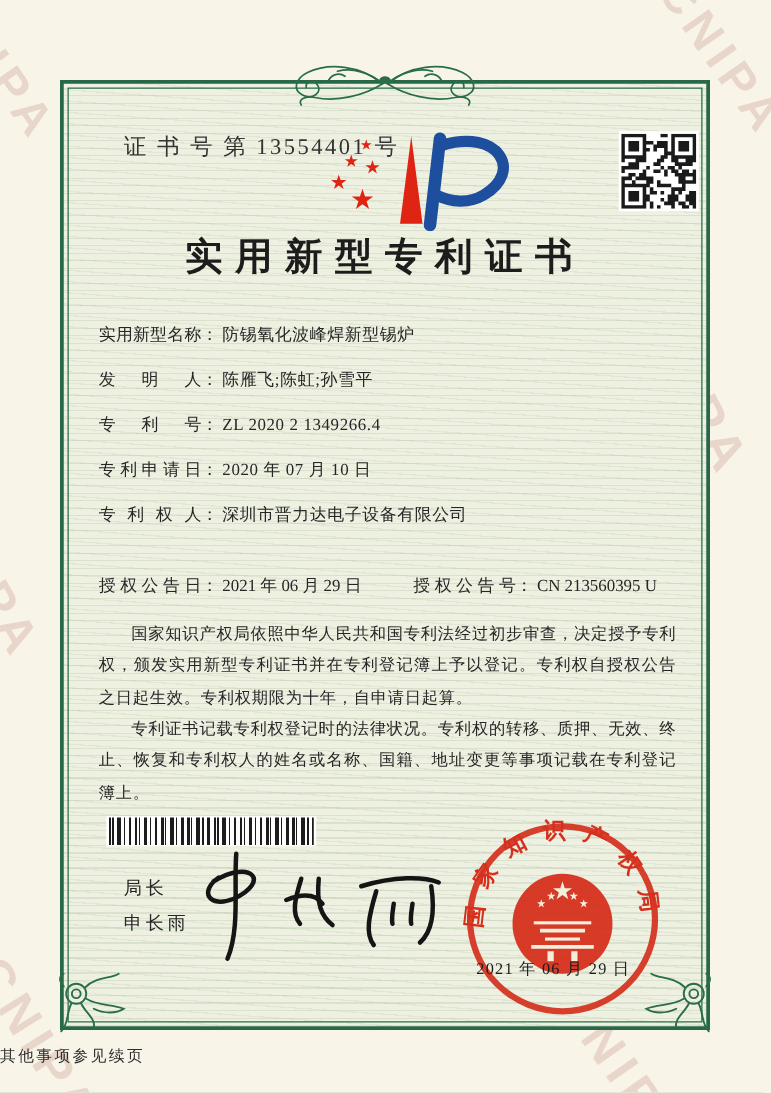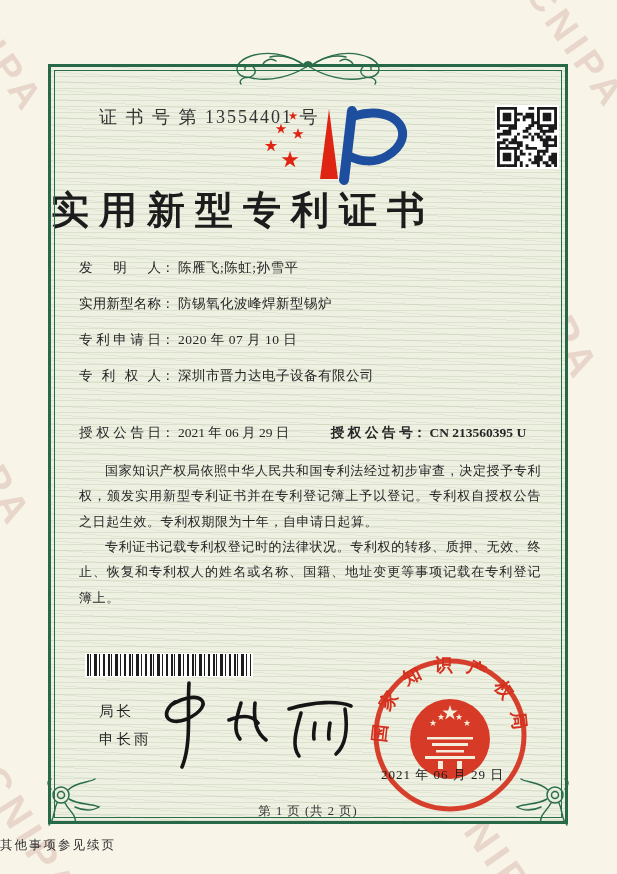--- a/index.html
+++ b/index.html
@@ -14,29 +14,29 @@
                           repeating-linear-gradient(4deg,rgba(150,172,132,.14) 0 1px,transparent 1px 9px);}
   .frame::after{content:"";position:absolute;inset:3px;border:1px solid #2a6e49;pointer-events:none;}
   .ornament-top{position:absolute;left:157px;top:-23px;}
   .corner{position:absolute;bottom:-8px;}
   .corner.left{left:-6px;}
   .corner.right{right:-6px;transform:scaleX(-1);}
   
   .cert-no{position:absolute;left:48px;top:38px;font-size:18px;letter-spacing:2px;color:#333;}
   .logo{position:absolute;left:190px;top:36px;}
   .qr{position:absolute;left:444px;top:38px;width:60px;height:60px;background:#fff;padding:2px;}
-  .title{position:absolute;left:0;top:118px;width:100%;font-size:38px;font-weight:bold;letter-spacing:10px;color:#1c1c1c;}
+  .title{position:absolute;left:0;top:118px;width:100%;text-align:center;font-size:30px;font-weight:bold;letter-spacing:10px;color:#1c1c1c;}
   
   .content{position:absolute;left:28px;top:190px;width:462px;font-size:13.5px;}
   .field-row{margin-bottom:14px;line-height:22px;white-space:nowrap;}
   .field-label{display:inline-block;width:82px;text-align:justify;text-align-last:justify;vertical-align:top;}
   .field-colon{vertical-align:top;}
   .field-value{display:inline-block;max-width:358px;white-space:normal;vertical-align:top;letter-spacing:.5px;}
   .grant-pair{display:inline-block;margin-top:21px;}
-  .grant-pair+.grant-pair{margin-left:38px;font-weight:bold;}
+  .grant-pair+.grant-pair{margin-left:38px;}
   .paras{margin-top:13px;}
   .paras p{margin:0;text-indent:2em;text-align:justify;line-height:1.95;font-size:13px;letter-spacing:.6px;}
   
   .barcode{position:absolute;left:34px;top:586px;width:164px;height:22px;background:#fff;padding:1px 2px;}
   .barcode-bars{width:100%;height:100%;
      background:repeating-linear-gradient(90deg,#1c1c1c 0 2px,#fdfdfd 2px 3px,#1c1c1c 3px 4px,#fdfdfd 4px 7px,#1c1c1c 7px 10px,#fdfdfd 10px 12px,#1c1c1c 12px 13px,#fdfdfd 13px 16px,#1c1c1c 16px 18px,#fdfdfd 18px 21px);}
   .signer{position:absolute;left:48px;top:630px;font-size:14.5px;letter-spacing:3px;line-height:28px;}
   .signature{position:absolute;left:92px;top:608px;}
   .seal{position:absolute;left:316px;top:586px;}
   .seal-date{position:absolute;left:330px;top:699px;width:160px;font-size:13px;letter-spacing:1px;color:#1c1c1c;white-space:nowrap;}
@@ -124,26 +124,30 @@
     <div class="qr">
         <svg viewBox="0 0 21 21" width="60" height="60">
           <path d="M0 0h1v1h-1zM1 0h1v1h-1zM2 0h1v1h-1zM3 0h1v1h-1zM4 0h1v1h-1zM5 0h1v1h-1zM6 0h1v1h-1zM11 0h1v1h-1zM12 0h1v1h-1zM14 0h1v1h-1zM15 0h1v1h-1zM16 0h1v1h-1zM17 0h1v1h-1zM18 0h1v1h-1zM19 0h1v1h-1zM20 0h1v1h-1zM0 1h1v1h-1zM6 1h1v1h-1zM14 1h1v1h-1zM20 1h1v1h-1zM0 2h1v1h-1zM2 2h1v1h-1zM3 2h1v1h-1zM4 2h1v1h-1zM6 2h1v1h-1zM7 2h1v1h-1zM8 2h1v1h-1zM10 2h1v1h-1zM11 2h1v1h-1zM12 2h1v1h-1zM14 2h1v1h-1zM16 2h1v1h-1zM17 2h1v1h-1zM18 2h1v1h-1zM20 2h1v1h-1zM0 3h1v1h-1zM2 3h1v1h-1zM3 3h1v1h-1zM4 3h1v1h-1zM6 3h1v1h-1zM9 3h1v1h-1zM10 3h1v1h-1zM11 3h1v1h-1zM12 3h1v1h-1zM14 3h1v1h-1zM16 3h1v1h-1zM17 3h1v1h-1zM18 3h1v1h-1zM20 3h1v1h-1zM0 4h1v1h-1zM2 4h1v1h-1zM3 4h1v1h-1zM4 4h1v1h-1zM6 4h1v1h-1zM7 4h1v1h-1zM9 4h1v1h-1zM12 4h1v1h-1zM14 4h1v1h-1zM16 4h1v1h-1zM17 4h1v1h-1zM18 4h1v1h-1zM20 4h1v1h-1zM0 5h1v1h-1zM6 5h1v1h-1zM12 5h1v1h-1zM13 5h1v1h-1zM14 5h1v1h-1zM20 5h1v1h-1zM0 6h1v1h-1zM1 6h1v1h-1zM2 6h1v1h-1zM3 6h1v1h-1zM4 6h1v1h-1zM5 6h1v1h-1zM6 6h1v1h-1zM11 6h1v1h-1zM12 6h1v1h-1zM14 6h1v1h-1zM15 6h1v1h-1zM16 6h1v1h-1zM17 6h1v1h-1zM18 6h1v1h-1zM19 6h1v1h-1zM20 6h1v1h-1zM0 7h1v1h-1zM4 7h1v1h-1zM5 7h1v1h-1zM6 7h1v1h-1zM10 7h1v1h-1zM11 7h1v1h-1zM14 7h1v1h-1zM15 7h1v1h-1zM18 7h1v1h-1zM19 7h1v1h-1zM20 7h1v1h-1zM2 8h1v1h-1zM3 8h1v1h-1zM4 8h1v1h-1zM9 8h1v1h-1zM10 8h1v1h-1zM15 8h1v1h-1zM16 8h1v1h-1zM17 8h1v1h-1zM18 8h1v1h-1zM19 8h1v1h-1zM0 9h1v1h-1zM1 9h1v1h-1zM2 9h1v1h-1zM3 9h1v1h-1zM4 9h1v1h-1zM7 9h1v1h-1zM11 9h1v1h-1zM13 9h1v1h-1zM14 9h1v1h-1zM16 9h1v1h-1zM0 10h1v1h-1zM6 10h1v1h-1zM9 10h1v1h-1zM10 10h1v1h-1zM12 10h1v1h-1zM14 10h1v1h-1zM15 10h1v1h-1zM17 10h1v1h-1zM18 10h1v1h-1zM20 10h1v1h-1zM2 11h1v1h-1zM3 11h1v1h-1zM5 11h1v1h-1zM6 11h1v1h-1zM12 11h1v1h-1zM15 11h1v1h-1zM16 11h1v1h-1zM17 11h1v1h-1zM18 11h1v1h-1zM19 11h1v1h-1zM20 11h1v1h-1zM0 12h1v1h-1zM1 12h1v1h-1zM2 12h1v1h-1zM4 12h1v1h-1zM5 12h1v1h-1zM6 12h1v1h-1zM7 12h1v1h-1zM8 12h1v1h-1zM16 12h1v1h-1zM17 12h1v1h-1zM20 12h1v1h-1zM0 13h1v1h-1zM3 13h1v1h-1zM7 13h1v1h-1zM8 13h1v1h-1zM10 13h1v1h-1zM16 13h1v1h-1zM17 13h1v1h-1zM18 13h1v1h-1zM19 13h1v1h-1zM20 13h1v1h-1zM0 14h1v1h-1zM1 14h1v1h-1zM2 14h1v1h-1zM3 14h1v1h-1zM4 14h1v1h-1zM5 14h1v1h-1zM6 14h1v1h-1zM7 14h1v1h-1zM10 14h1v1h-1zM11 14h1v1h-1zM12 14h1v1h-1zM13 14h1v1h-1zM17 14h1v1h-1zM0 15h1v1h-1zM6 15h1v1h-1zM8 15h1v1h-1zM14 15h1v1h-1zM15 15h1v1h-1zM16 15h1v1h-1zM17 15h1v1h-1zM0 16h1v1h-1zM2 16h1v1h-1zM3 16h1v1h-1zM4 16h1v1h-1zM6 16h1v1h-1zM8 16h1v1h-1zM9 16h1v1h-1zM11 16h1v1h-1zM14 16h1v1h-1zM16 16h1v1h-1zM19 16h1v1h-1zM20 16h1v1h-1zM0 17h1v1h-1zM2 17h1v1h-1zM3 17h1v1h-1zM4 17h1v1h-1zM6 17h1v1h-1zM7 17h1v1h-1zM13 17h1v1h-1zM14 17h1v1h-1zM15 17h1v1h-1zM18 17h1v1h-1zM19 17h1v1h-1zM20 17h1v1h-1zM0 18h1v1h-1zM2 18h1v1h-1zM3 18h1v1h-1zM4 18h1v1h-1zM6 18h1v1h-1zM7 18h1v1h-1zM11 18h1v1h-1zM13 18h1v1h-1zM14 18h1v1h-1zM15 18h1v1h-1zM18 18h1v1h-1zM19 18h1v1h-1zM20 18h1v1h-1zM0 19h1v1h-1zM6 19h1v1h-1zM8 19h1v1h-1zM12 19h1v1h-1zM13 19h1v1h-1zM14 19h1v1h-1zM16 19h1v1h-1zM17 19h1v1h-1zM19 19h1v1h-1zM20 19h1v1h-1zM0 20h1v1h-1zM1 20h1v1h-1zM2 20h1v1h-1zM3 20h1v1h-1zM4 20h1v1h-1zM5 20h1v1h-1zM6 20h1v1h-1zM8 20h1v1h-1zM10 20h1v1h-1zM14 20h1v1h-1zM17 20h1v1h-1zM18 20h1v1h-1zM20 20h1v1h-1z" fill="#1a1a1a"></path>
         </svg>
       </div>
 
     <div class="title">实用新型专利证书</div>
 
     <div class="content">
       <div class="field-row">
+        <span class="field-label">实用新型名称</span><span class="field-colon">：</span>
+        <span class="field-value">防锡氧化波峰焊新型锡炉</span>
+      </div>
+      <div class="field-row">
         <span class="field-label">发明人</span><span class="field-colon">：</span>
         <span class="field-value">陈雁飞;陈虹;孙雪平</span>
       </div>
       <div class="field-row">
-        <span class="field-label">实用新型名称</span><span class="field-colon">：</span>
-        <span class="field-value">防锡氧化波峰焊新型锡炉</span>
+        <span class="field-label">专利号</span><span class="field-colon">：</span>
+        <span class="field-value">ZL 2020 2 1349266.4</span>
       </div>
       <div class="field-row">
         <span class="field-label">专利申请日</span><span class="field-colon">：</span>
         <span class="field-value">2020 年 07 月 10 日</span>
       </div>
       <div class="field-row">
         <span class="field-label">专利权人</span><span class="field-colon">：</span>
         <span class="field-value">深圳市晋力达电子设备有限公司</span>
       </div>
       <div class="field-row">
@@ -208,17 +212,16 @@
             <rect x="69" y="97" width="28" height="2.5"></rect>
             <rect x="58" y="103" width="50" height="3"></rect>
             <rect x="71" y="108" width="5" height="8"></rect>
             <rect x="90" y="108" width="5" height="8"></rect>
           </g>
         </g>
       </svg>
     </div>
     <div class="seal-date">2021 年 06 月 29 日</div>
 
-    <div class="page-no">第 1 页 (共 2 页)</div>
   </div>
 
   <div class="footer-note">其他事项参见续页</div>
 </div>
 
 </body></html>

